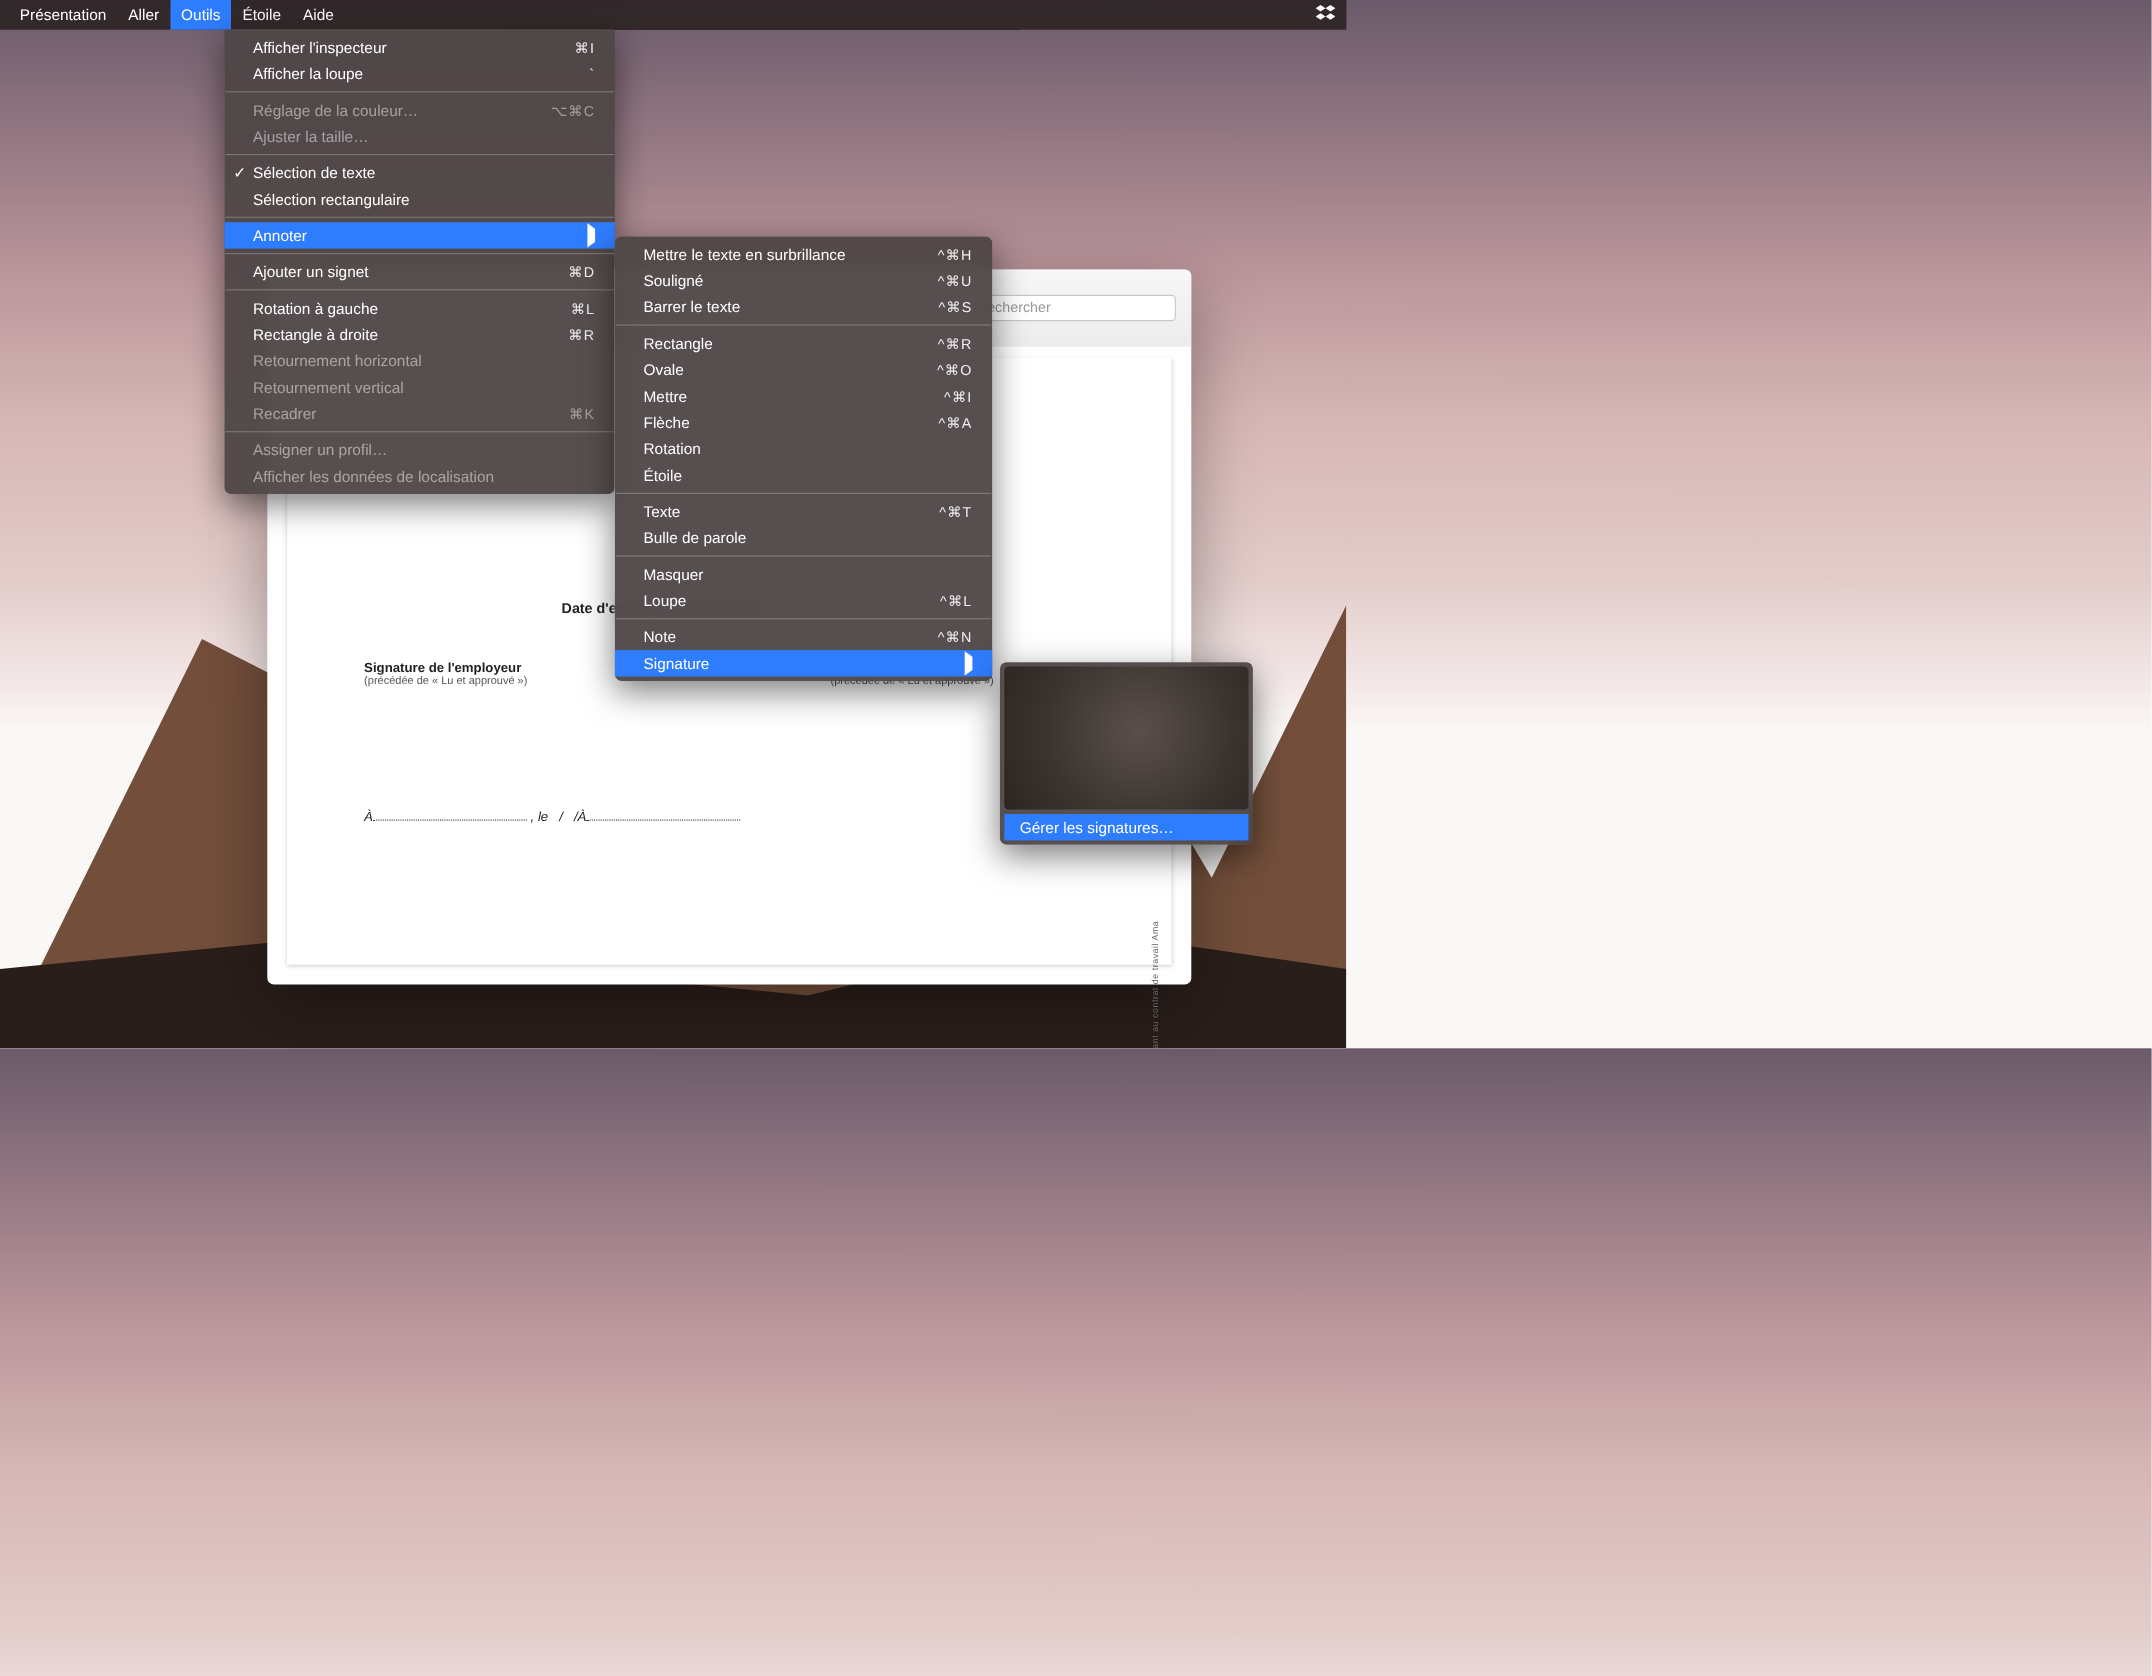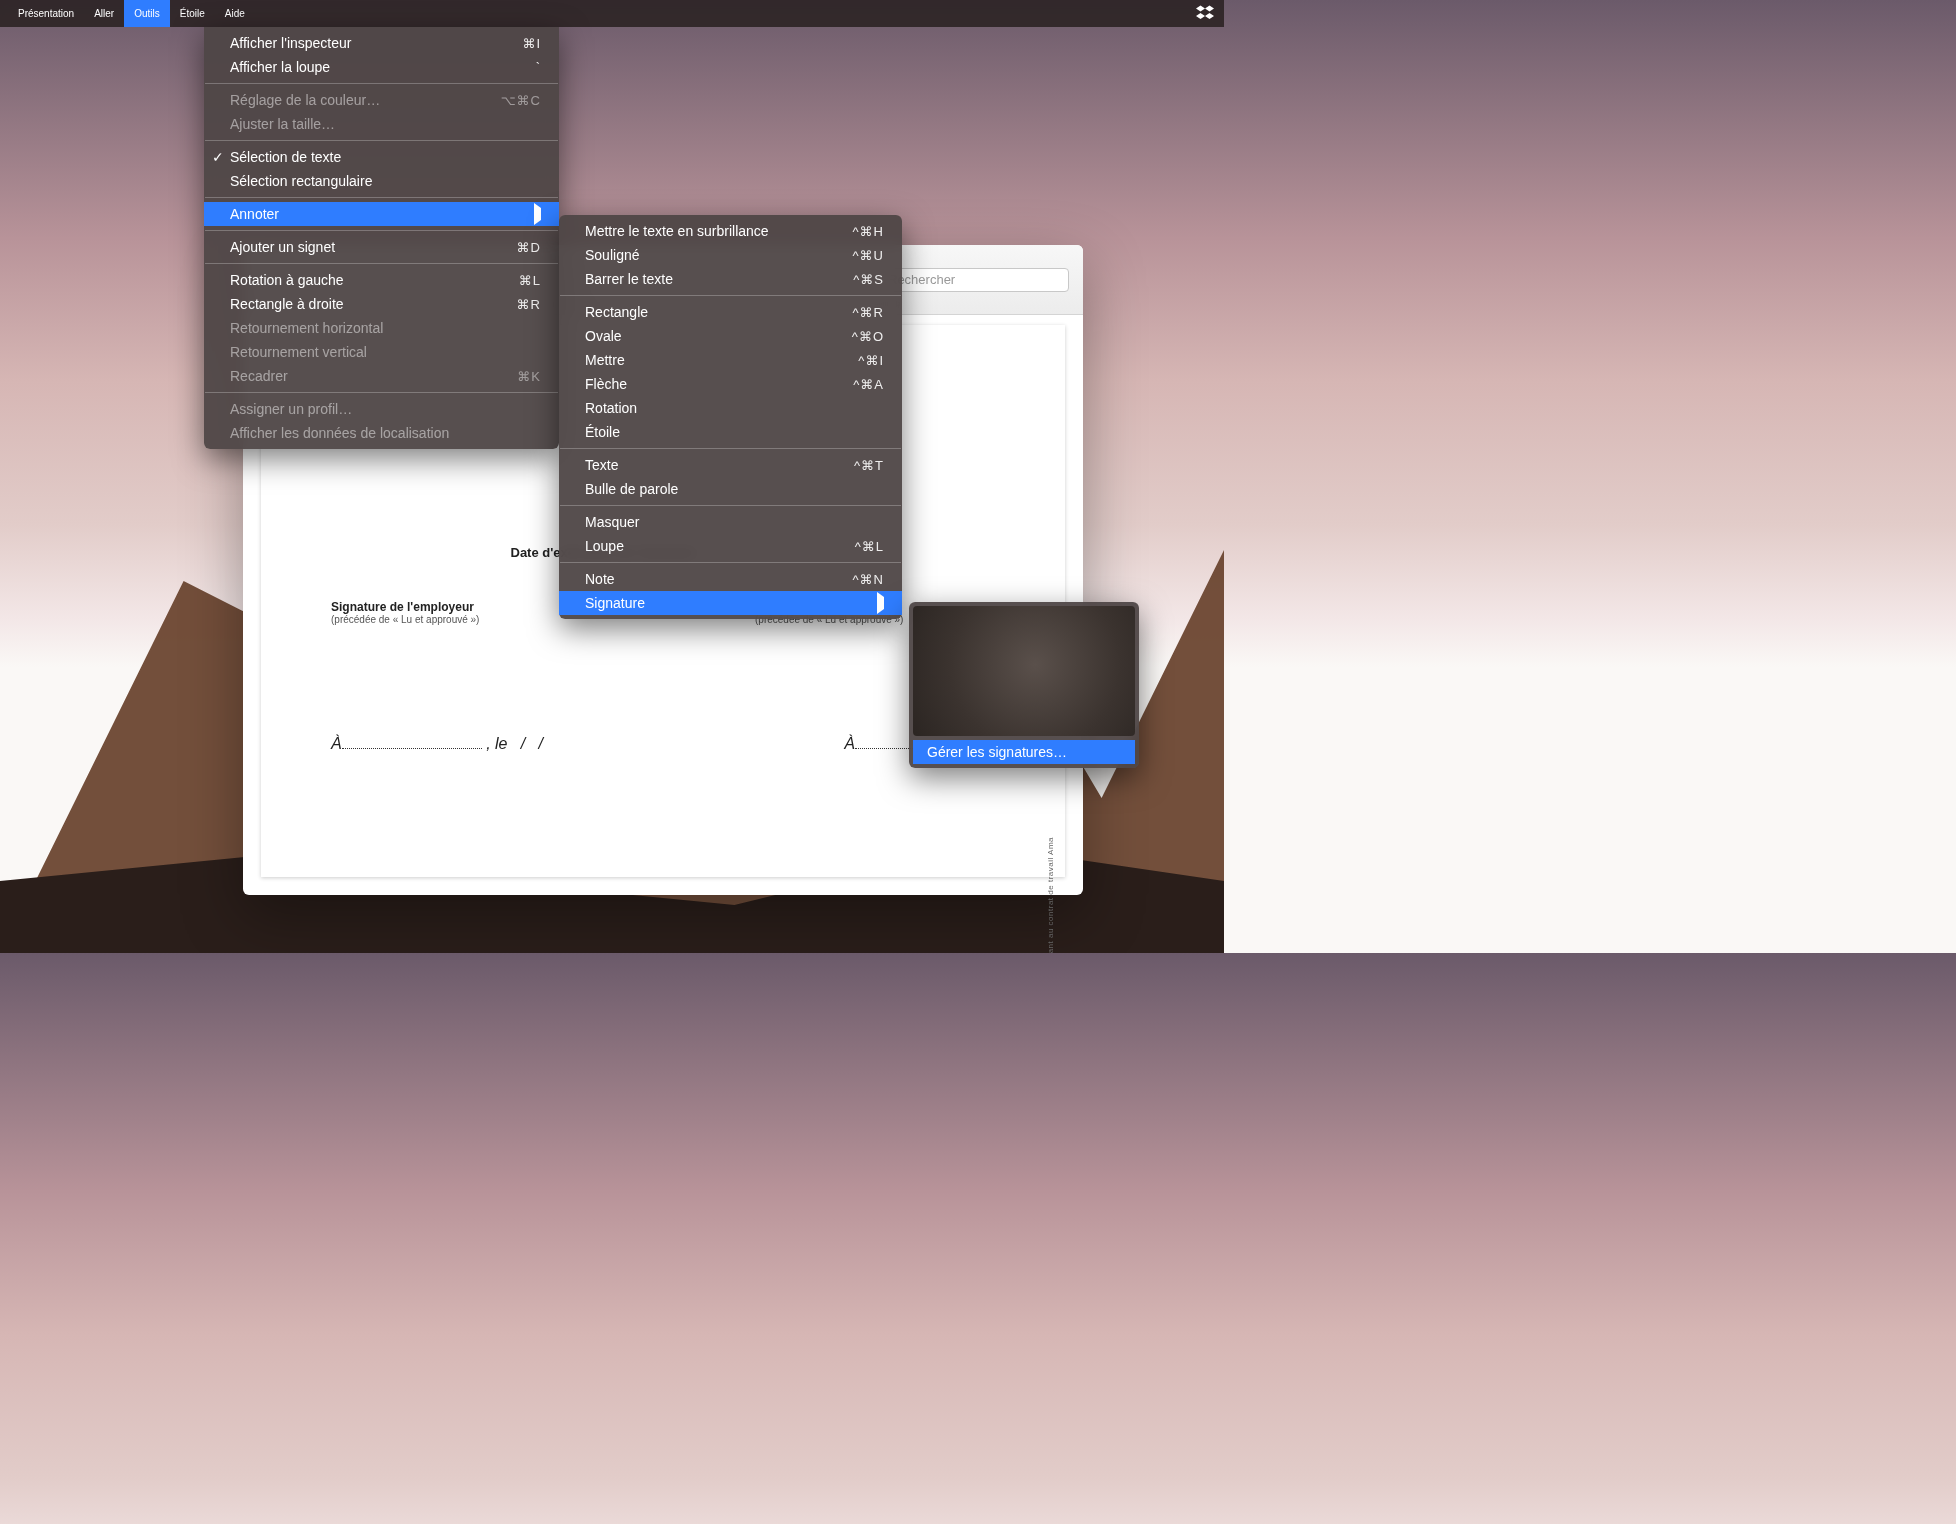--- a/index.html
+++ b/index.html
@@ -10,21 +10,21 @@
   }
   
   .mtn { position: absolute; bottom: 0; left: 0; width: 100%; height: 620px; pointer-events: none; }
   .mtn .peak { position: absolute; background: #6b4630; clip-path: polygon(0% 100%, 15% 40%, 30% 55%, 45% 30%, 60% 60%, 75% 25%, 90% 75%, 100% 35%, 100% 100%); width: 100%; height: 100%; opacity: .95; }
   .mtn .snow { position: absolute; background: rgba(255,255,255,.85); clip-path: polygon(42% 34%, 46% 30%, 50% 36%, 72% 27%, 78% 33%, 75% 45%, 47% 45%); width: 100%; height: 100%; }
   .mtn .front { position: absolute; background: #2a1e1a; bottom:0; left:0; width:100%; height:120px; clip-path: polygon(0 100%,0 40%,20% 20%,60% 60%,80% 10%,100% 40%,100% 100%); }
 
   
   .menubar {
     height: 27px; width: 100%; background: rgba(40,32,32,.85); backdrop-filter: blur(4px);
-    display: flex; align-items: center; color: #fff; font-size: 10px; padding-left: 8px;
+    display: flex; align-items: center; color: #fff; font-size: 14px; padding-left: 8px;
     position: relative; z-index: 10;
   }
   .menubar .item { padding: 0 10px; height: 27px; line-height: 27px; cursor: default; }
   .menubar .item.sel { background: #2f7dff; }
   .menubar .right { margin-left: auto; padding-right: 10px; }
   .dropbox-icon { width: 18px; height: 18px; fill: #fff; }
 
   
   .docwin {
     position: absolute; left: 243px; top: 245px; width: 840px; height: 650px;
@@ -44,21 +44,21 @@
   .page {
     position: absolute; left: 18px; right: 18px; bottom: 18px; top: 80px;
     background: #fff; box-shadow: 0 1px 4px rgba(0,0,0,.2);
     padding: 220px 70px 40px 70px; font-size: 13px; color: #222;
   }
   .page .execline { font-weight: 700; font-size: 13px; text-align: center; margin-bottom: 40px; }
   .page .sigrow { display: flex; justify-content: space-between; margin-top: 30px; }
   .page .sigcol { width: 240px; }
   .page .sigcol .t1 { font-weight: 700; font-size: 12px; }
   .page .sigcol .t2 { font-size: 10px; color: #555; }
-  .page .fillrow { display: flex; justify-content: space-between; margin-top: 110px; font-style: italic; font-size: 16px; }
+  .page .fillrow { display: flex; margin-top: 110px; font-style: italic; font-size: 12px; }
   .page .sidelabel { position: absolute; right: 10px; bottom: 40px; transform: rotate(-90deg); transform-origin: right bottom; font-size: 8px; color: #666; letter-spacing: .5px; }
   .dotted { border-bottom: 1px dotted #333; display: inline-block; min-width: 140px; height: 10px; vertical-align: baseline; }
   .dotted.sm { min-width: 30px; }
 
   
   .menu {
     position: absolute; background: rgba(78,70,70,.95); backdrop-filter: blur(6px);
     border-radius: 0 0 6px 6px; box-shadow: 0 10px 30px rgba(0,0,0,.5);
     color: #fff; font-size: 14px; padding: 4px 0; z-index: 20;
   }

